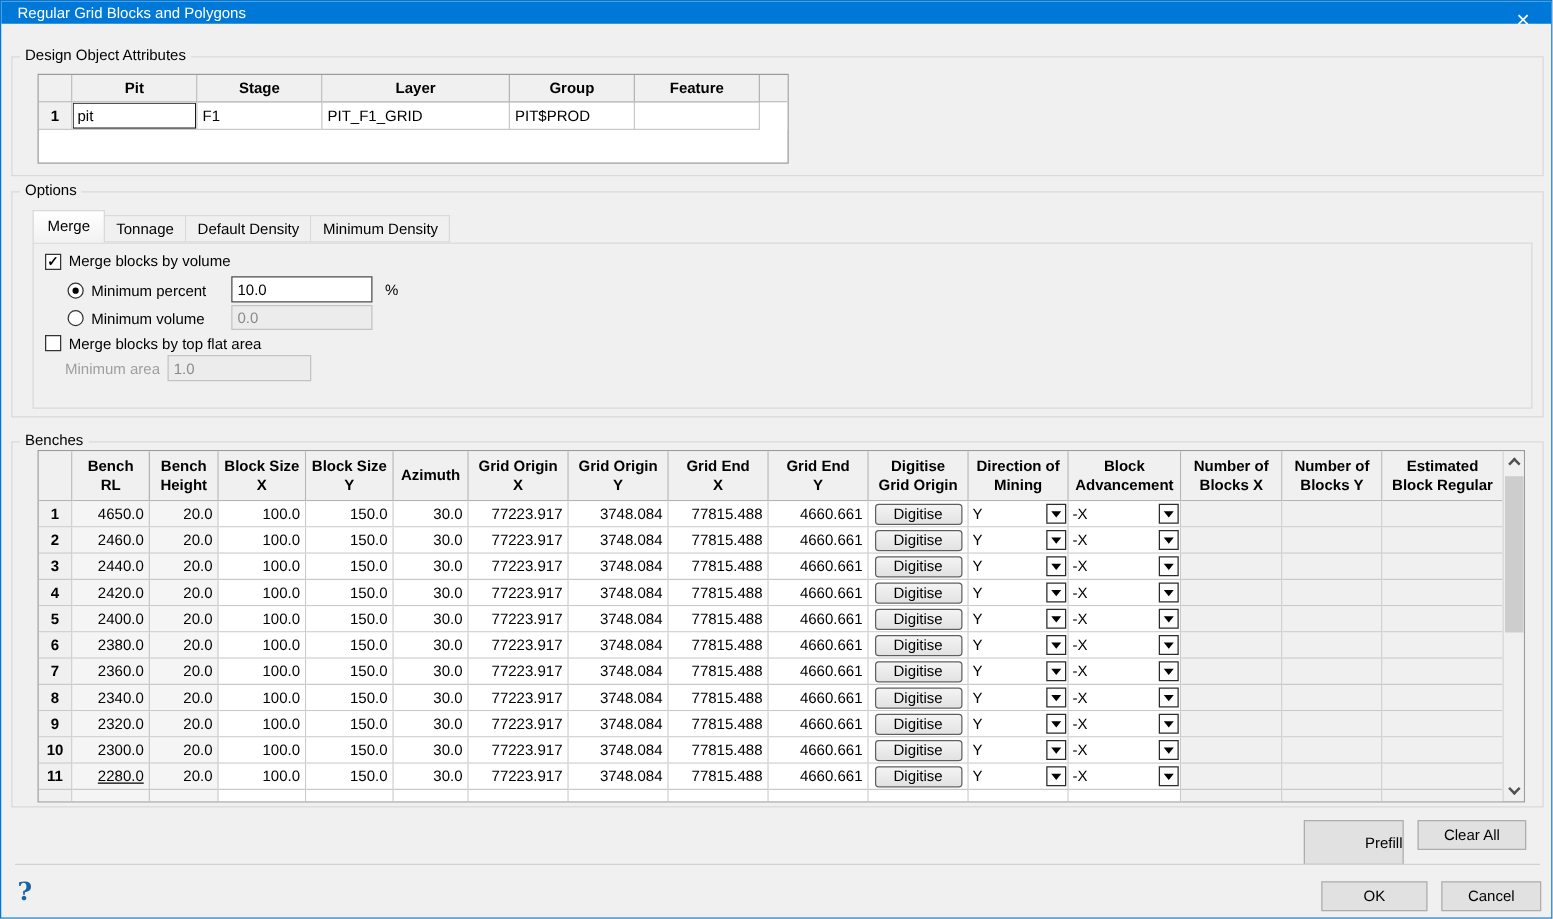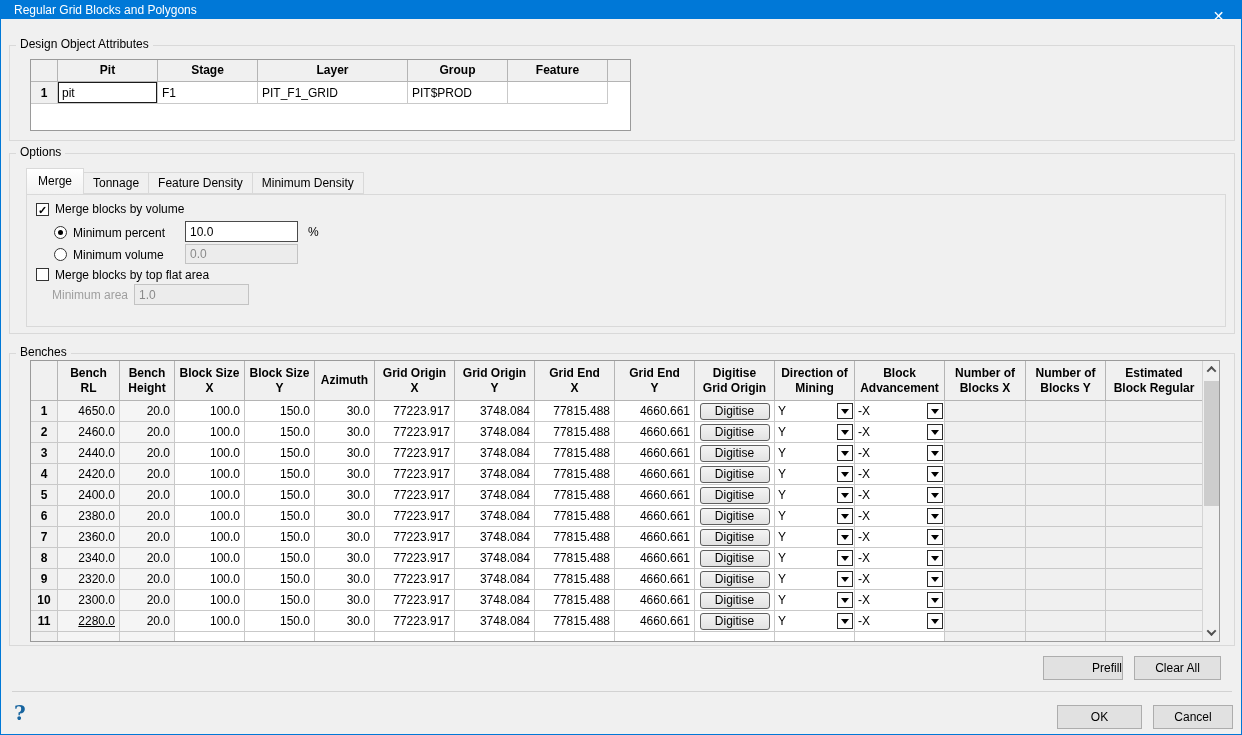--- a/index.html
+++ b/index.html
@@ -161,21 +161,21 @@
     <span class="gb-label">Options</span>
 
     <div class="tabstrip" style="left:16px; top:14px;">
       <div class="tab first active">
           <span>Merge</span>
         </div>
       <div class="tab">
           <span>Tonnage</span>
         </div>
       <div class="tab">
-          <span>Feature Density</span>
+          <span>Default Density</span>
         </div>
       <div class="tab">
           <span>Minimum Density</span>
         </div>
     </div>
 
     <div class="tabpanel" style="left:16px; top:40px; width:1200px; height:133px;">
       <div class="checkbox" style="left:9px; top:8px;">
           <span>✓</span>
         </div>
@@ -600,21 +600,21 @@
             <div class="chev up"></div>
           </div>
         <div class="sb-thumb" style="top:20px; height:125px;"></div>
         <div class="sb-btn" style="bottom:0;">
             <div class="chev down"></div>
           </div>
       </div>
     </div>
   </div>
 
-  <div class="btn" style="left:1042px; top:655px; width:80px; height:24px;padding-left:48px;">
+  <div class="btn" style="left:1042px; top:655px; width:80px; height:36px;padding-left:48px;">
       <span>Prefill</span>
     </div>
   <div class="btn" style="left:1133px; top:655px; width:87px; height:24px;">
       <span>Clear All</span>
     </div>
 
   <div class="separator" style="left:11px; top:690px; width:1220px;"></div>
 
   <span class="help-q" style="left:13px; top:700px;">?</span>
   <div class="btn" style="left:1056px; top:704px; width:85px; height:24px;">

